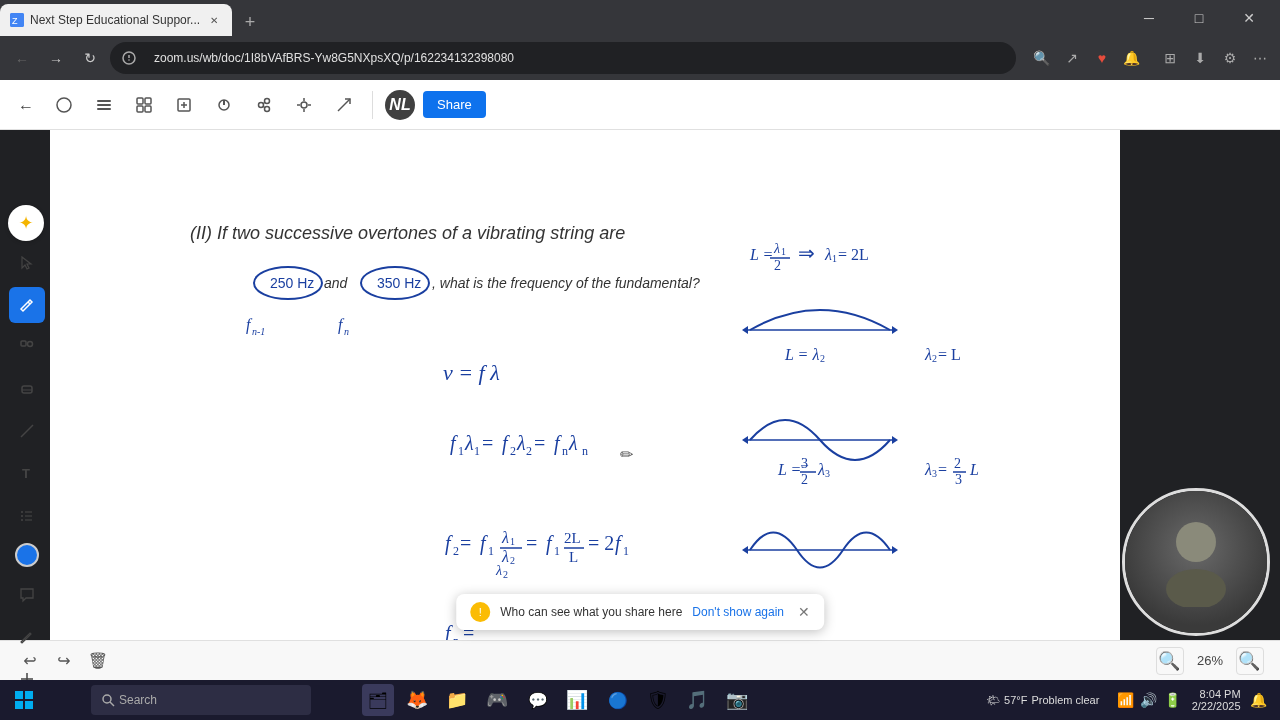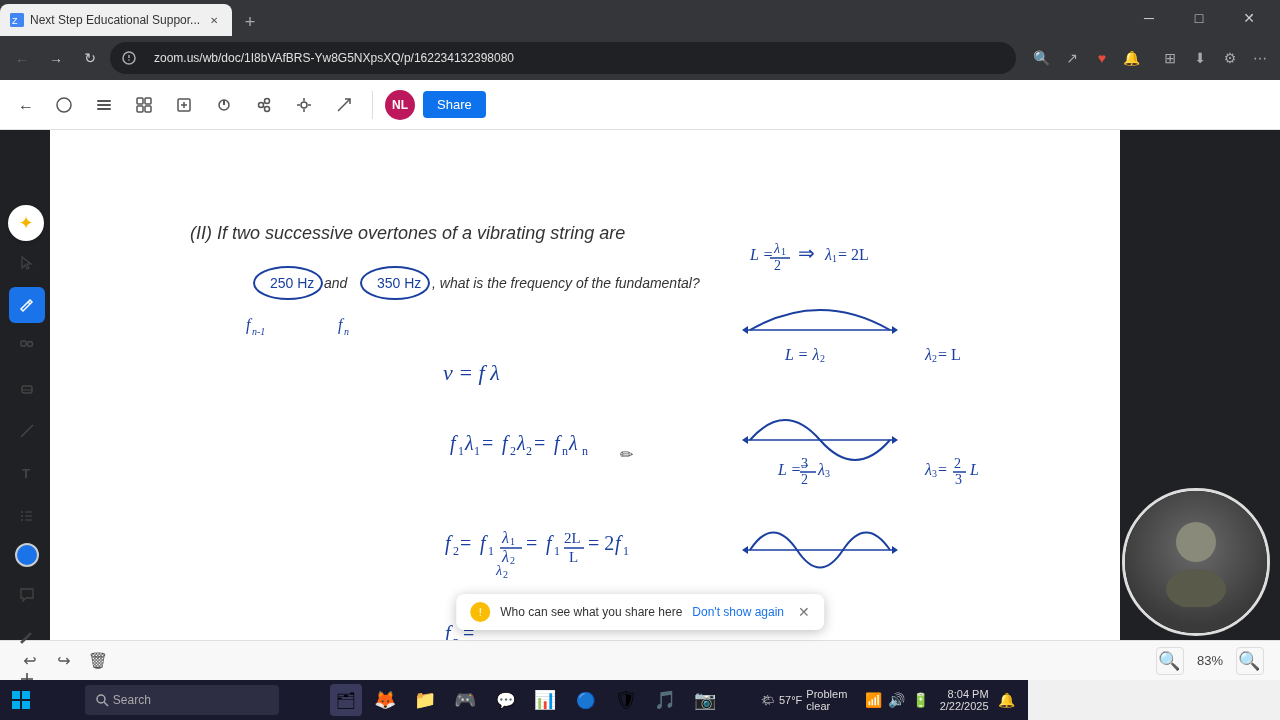--- a/index.html
+++ b/index.html
@@ -1,20 +1,20 @@
 <!DOCTYPE html>
 <html><head>
   <meta charset="utf-8">
   <style>
     * { margin: 0; padding: 0; box-sizing: border-box; }
     body { width: 1280px; height: 720px; overflow: hidden; font-family: 'Segoe UI', Arial, sans-serif; background: #f0f0f0; }
 
     
     .taskbar {
-      position: absolute; bottom: 0; left: 0; width: 1028px; height: 40px;
+      position: absolute; bottom: 0; left: 0; width: 1280px; height: 40px;
       background: #1a1a2e; display: flex; align-items: center; z-index: 100; gap: 39px;
     }
     .taskbar-start { width: 48px; height: 40px; display: flex; align-items: center; justify-content: center; color: white; font-size: 18px; }
     .taskbar-search { display: flex; align-items: center; background: #2d2d44; border-radius: 4px; padding: 4px 10px; margin: 0 4px; width: 220px; height: 30px; }
     .taskbar-search span { color: #aaa; font-size: 12px; }
     .taskbar-icons { display: flex; align-items: center; gap: 8px; margin-left: 8px; }
     .taskbar-icon { width: 32px; height: 32px; border-radius: 4px; display: flex; align-items: center; justify-content: center; }
     .taskbar-sys { margin-left: auto; display: flex; align-items: center; padding-right: 12px; gap: 10px; color: #ccc; font-size: 11px; }
     .taskbar-time { display: flex; flex-direction: column; align-items: flex-end; font-size: 11px; color: #ddd; }
     .weather { display: flex; align-items: center; gap: 4px; font-size: 11px; color: #ddd; margin-right: 8px; }
@@ -36,21 +36,21 @@
     .nav-btn.disabled { color: #666; cursor: default; }
     .address-input { flex: 1; height: 32px; background: #202124; border: none; border-radius: 16px; color: #e0e0e0; font-size: 13px; padding: 0 12px; display: flex; align-items: center; gap: 6px; }
     .address-text { color: #e0e0e0; font-size: 12px; margin-left: 12px; }
     .addr-icons { display: flex; align-items: center; gap: 6px; margin-left: 8px; }
     .addr-icon { width: 24px; height: 24px; display: flex; align-items: center; justify-content: center; color: #aaa; font-size: 14px; cursor: pointer; }
 
     
     .zoom-toolbar { height: 50px; background: #fff; display: flex; align-items: center; padding: 0 16px; border-bottom: 1px solid #e0e0e0; gap: 8px; }
     .zoom-back { width: 28px; height: 28px; display: flex; align-items: center; justify-content: center; color: #444; cursor: pointer; font-size: 16px; }
     .zoom-tb-btn { width: 32px; height: 32px; display: flex; align-items: center; justify-content: center; color: #555; cursor: pointer; font-size: 16px; border-radius: 4px; }
-    .avatar-nl { width: 30px; height: 30px; border-radius: 50%; background: #be185d; color: white; font-size: 12px; font-weight: bold; display: flex; align-items: center; justify-content: center; }
+    .avatar-nl { width: 30px; height: 30px; border-radius: 50%; background: #404040; color: white; font-size: 16px; font-weight: bold; display: flex; align-items: center; justify-content: center; font-style: italic; }
     .share-btn { padding: 6px 14px; background: #0e72ed; color: white; border-radius: 4px; font-size: 13px; cursor: pointer; border: none; }
     .wbt-btn { width: 36px; height: 36px; display: flex; align-items: center; justify-content: center; border-radius: 6px; cursor: pointer; color: #444; font-size: 16px; }
     .wbt-pen { background: #1a73e8; color: white; }
     .wbt-color { width: 28px; height: 28px; border-radius: 50%; background: #1a73e8; margin: 4px 0; cursor: pointer; }
   </style>
 </head>
 <body>
 
 <div class="browser">
 
@@ -385,21 +385,21 @@
 </div>
 
 <div style="position:absolute;bottom:40px;left:0;width:1280px;height:40px;background:#f8f8f8;border-top:1px solid #e0e0e0;display:flex;align-items:center;padding:0 16px;z-index:10;">
   <div style="display:flex;align-items:center;gap:6px;">
     <div style="width:28px;height:28px;display:flex;align-items:center;justify-content:center;color:#555;font-size:16px;cursor:pointer;border-radius:4px;">↩</div>
     <div style="width:28px;height:28px;display:flex;align-items:center;justify-content:center;color:#555;font-size:16px;cursor:pointer;border-radius:4px;">↪</div>
     <div style="width:28px;height:28px;display:flex;align-items:center;justify-content:center;color:#555;font-size:16px;cursor:pointer;border-radius:4px;">🗑</div>
   </div>
   <div style="margin-left:auto;display:flex;align-items:center;gap:6px;">
     <div style="width:28px;height:28px;display:flex;align-items:center;justify-content:center;color:#555;font-size:18px;cursor:pointer;border-radius:4px;border:1px solid #ddd;">🔍</div>
-    <span style="font-size:13px;color:#444;min-width:40px;text-align:center;">83%</span>
+    <span style="font-size:13px;color:#444;min-width:40px;text-align:center;">26%</span>
     <div style="width:28px;height:28px;display:flex;align-items:center;justify-content:center;color:#555;font-size:18px;cursor:pointer;border-radius:4px;border:1px solid #ddd;">🔍</div>
   </div>
 </div>
 
 <div class="taskbar">
   <div class="taskbar-start">
     <svg width="20" height="20" viewBox="0 0 20 20">
         <rect x="1" y="1" width="8" height="8" fill="#00adef"></rect>
         <rect x="11" y="1" width="8" height="8" fill="#00adef"></rect>
         <rect x="1" y="11" width="8" height="8" fill="#00adef"></rect>

